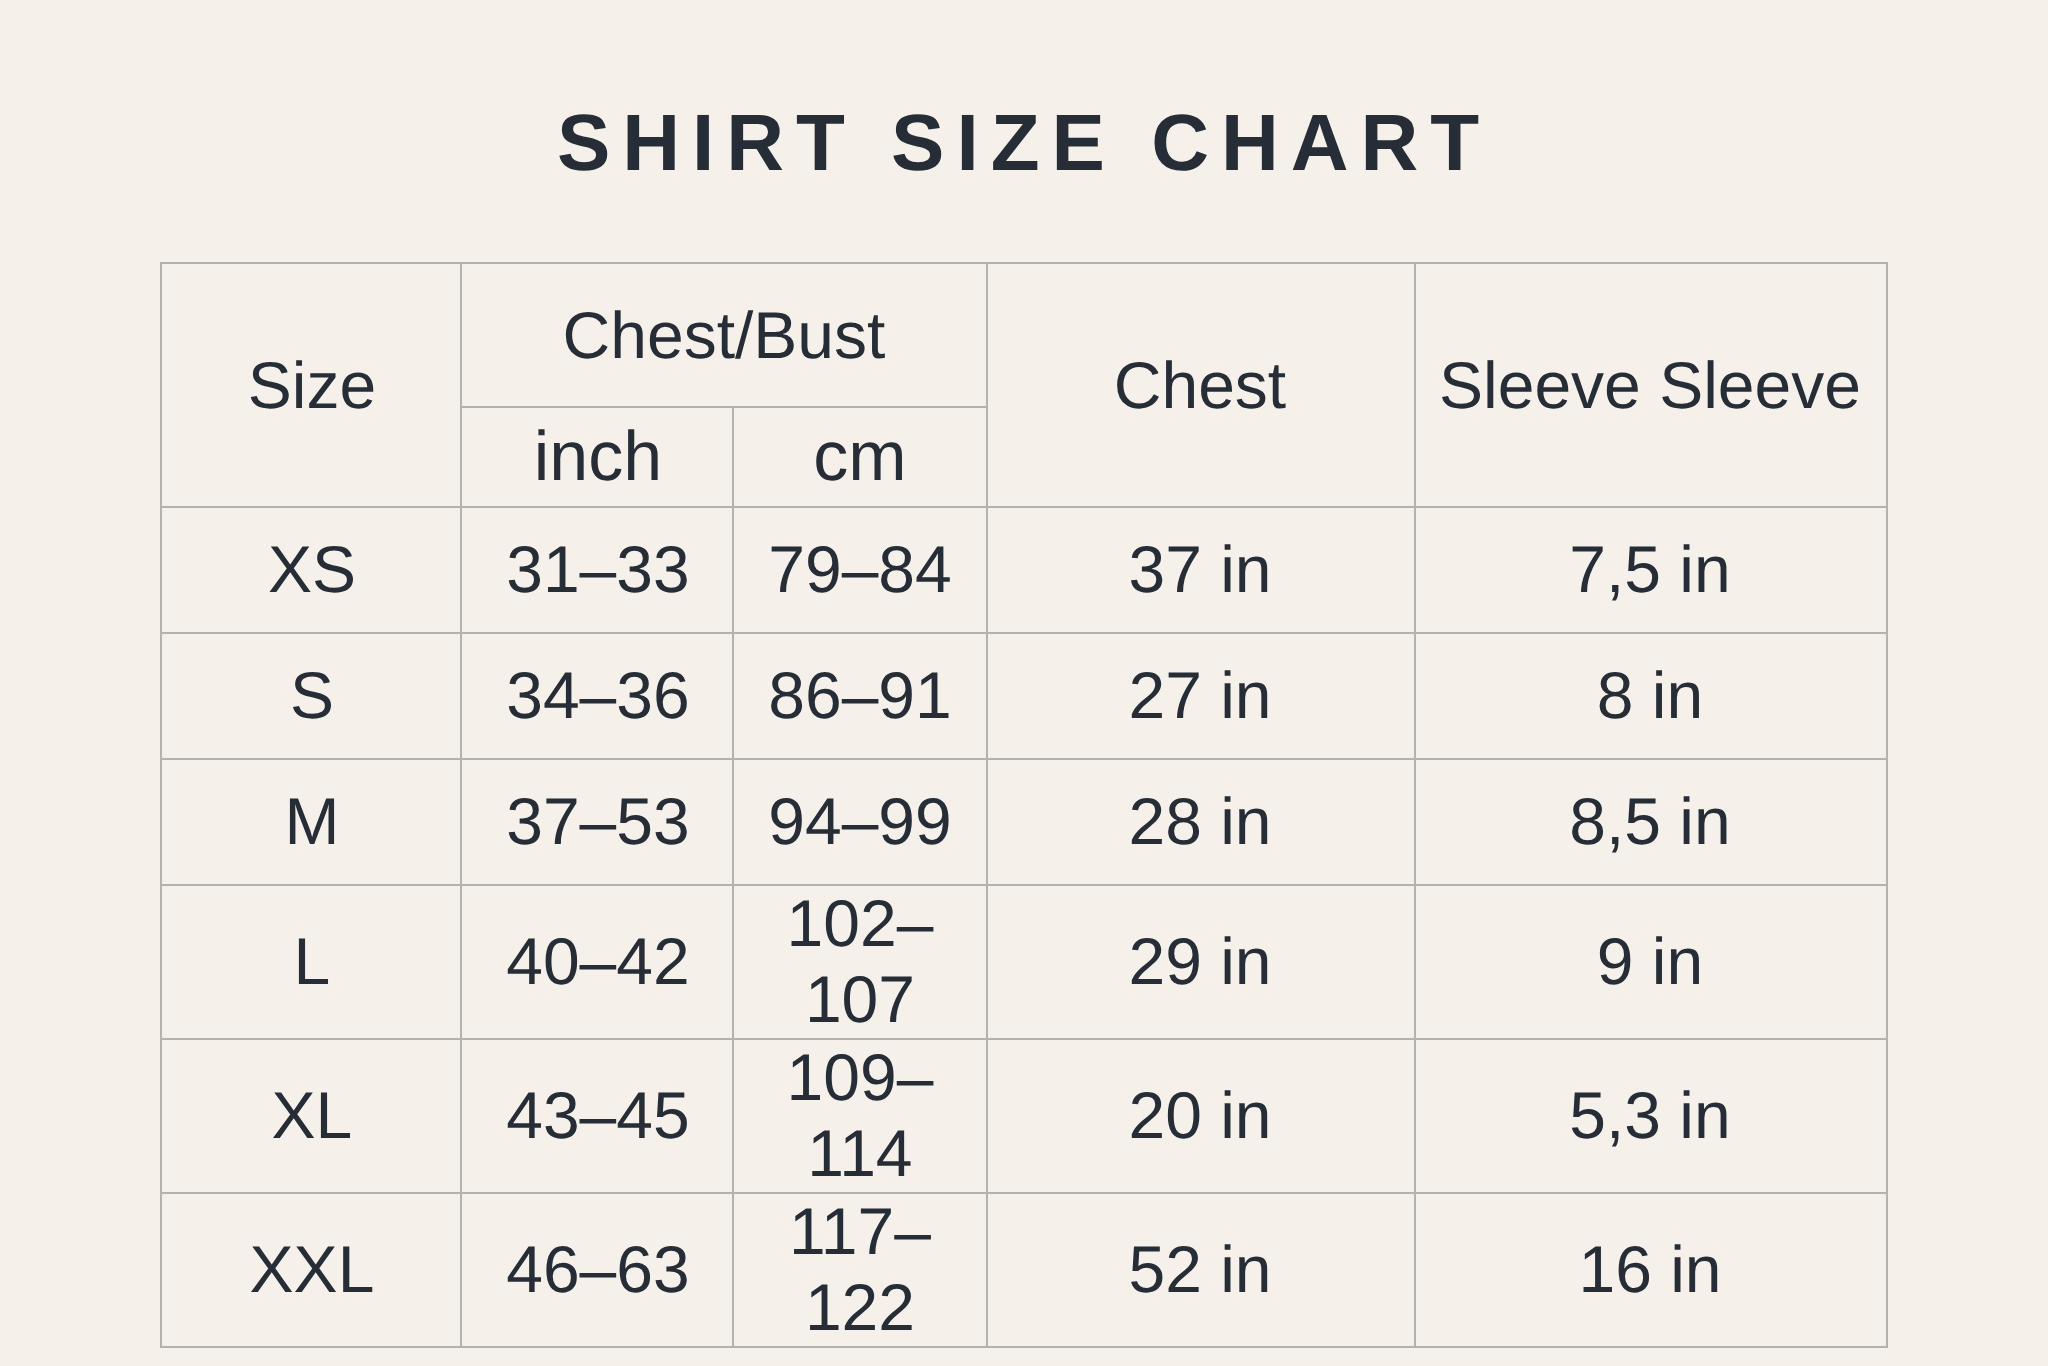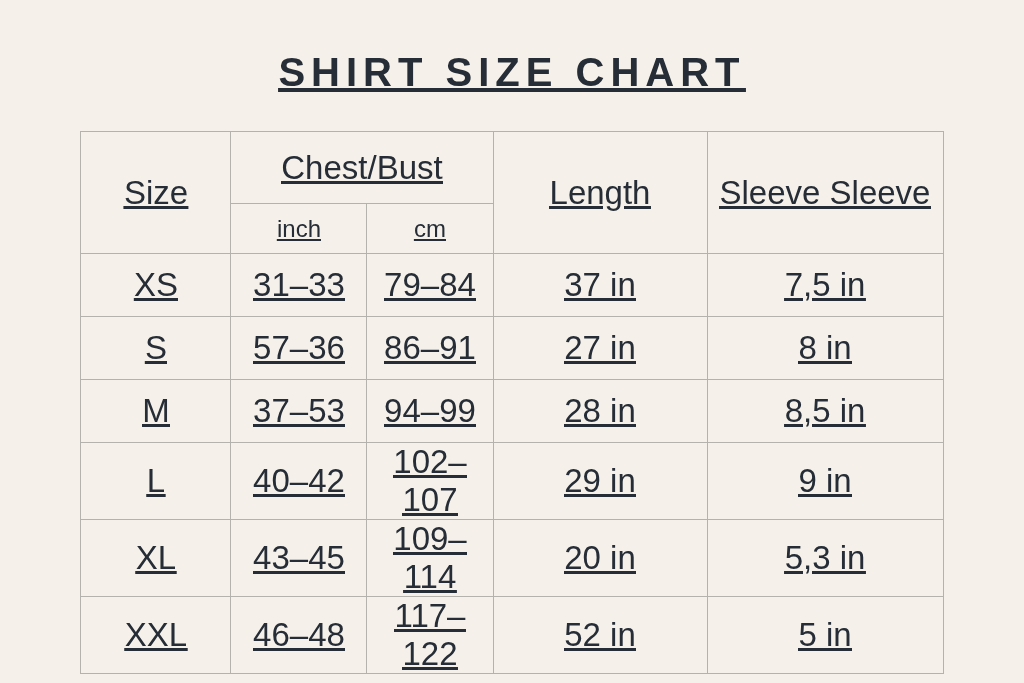--- a/index.html
+++ b/index.html
@@ -1,20 +1,20 @@
 <!DOCTYPE html>
 <html style="--background: #f5f1ea; --text: #262d36; --border: #b4b2ac;"><head>
 <meta charset="utf-8">
 <style>
   :root {
     --background: #f5f1ea;
     --text: #262d36;
     --border: #b4b2ac;
   }
-  * { box-sizing: border-box; text-decoration: underline; }
+  * { box-sizing: border-box; }
   html, body {
     margin: 0;
     padding: 0;
   }
   body {
     width: 1024px;
     height: 683px;
     background: var(--background);
     color: var(--text);
     font-family: "Liberation Sans", "DejaVu Sans", sans-serif;
@@ -47,58 +47,58 @@
     background: transparent;
   }
   tr.header-top { height: 72px; }
   tr.header-sub { height: 50px; }
   tr.data-row   { height: 63px; }
   th.span-rows {
     vertical-align: top;
     padding-top: 18px;
   }
   tr.header-sub th {
-    font-size: 24px;
+    font-size: 35px;
   }
 </style>
 </head>
 <body>
 
 <h1 class="page-title">SHIRT SIZE CHART</h1>
 
 <table class="size-chart">
   <colgroup>
     <col style="width:150px">
     <col style="width:136px">
     <col style="width:126px">
     <col style="width:214px">
     <col style="width:236px">
   </colgroup>
   <tbody>
     <tr class="header-top">
       <th rowspan="2" class="span-rows">Size</th>
       <th colspan="2">Chest/Bust</th>
-      <th rowspan="2" class="span-rows">Length</th>
+      <th rowspan="2" class="span-rows">Chest</th>
       <th rowspan="2" class="span-rows">Sleeve Sleeve</th>
     </tr>
     <tr class="header-sub">
       <th>inch</th>
       <th>cm</th>
     </tr>
 
     <tr class="data-row">
       <td>XS</td>
       <td>31–33</td>
       <td>79–84</td>
       <td>37 in</td>
       <td>7,5 in</td>
     </tr>
     <tr class="data-row">
       <td>S</td>
-      <td>57–36</td>
+      <td>34–36</td>
       <td>86–91</td>
       <td>27 in</td>
       <td>8 in</td>
     </tr>
     <tr class="data-row">
       <td>M</td>
       <td>37–53</td>
       <td>94–99</td>
       <td>28 in</td>
       <td>8,5 in</td>
@@ -112,19 +112,19 @@
     </tr>
     <tr class="data-row">
       <td>XL</td>
       <td>43–45</td>
       <td>109–114</td>
       <td>20 in</td>
       <td>5,3 in</td>
     </tr>
     <tr class="data-row">
       <td>XXL</td>
-      <td>46–48</td>
+      <td>46–63</td>
       <td>117–122</td>
       <td>52 in</td>
-      <td>5 in</td>
+      <td>16 in</td>
     </tr>
   </tbody>
 </table>
 
 </body></html>

